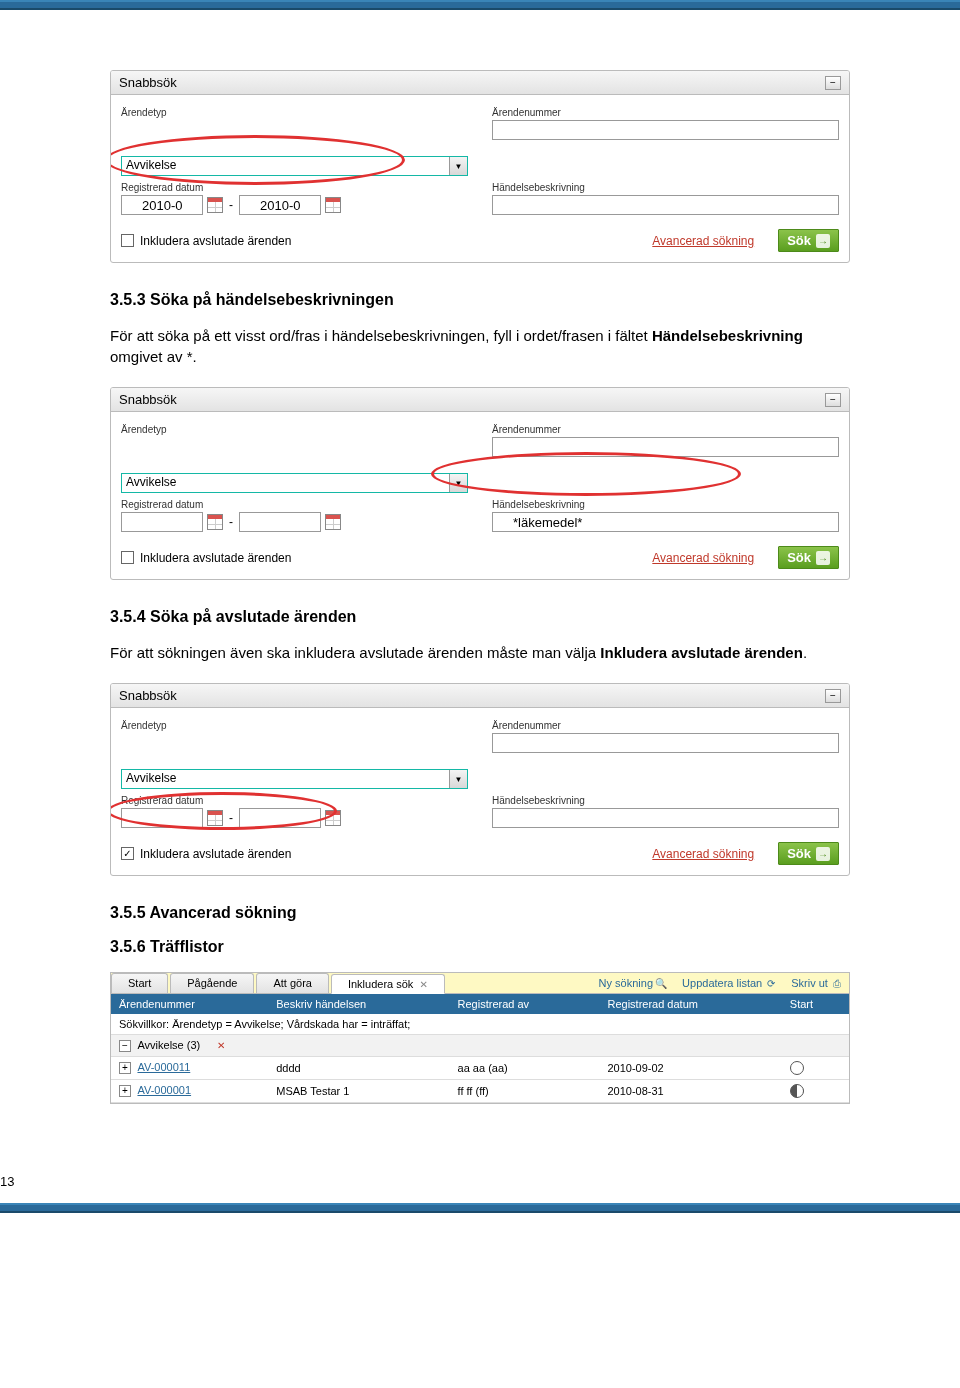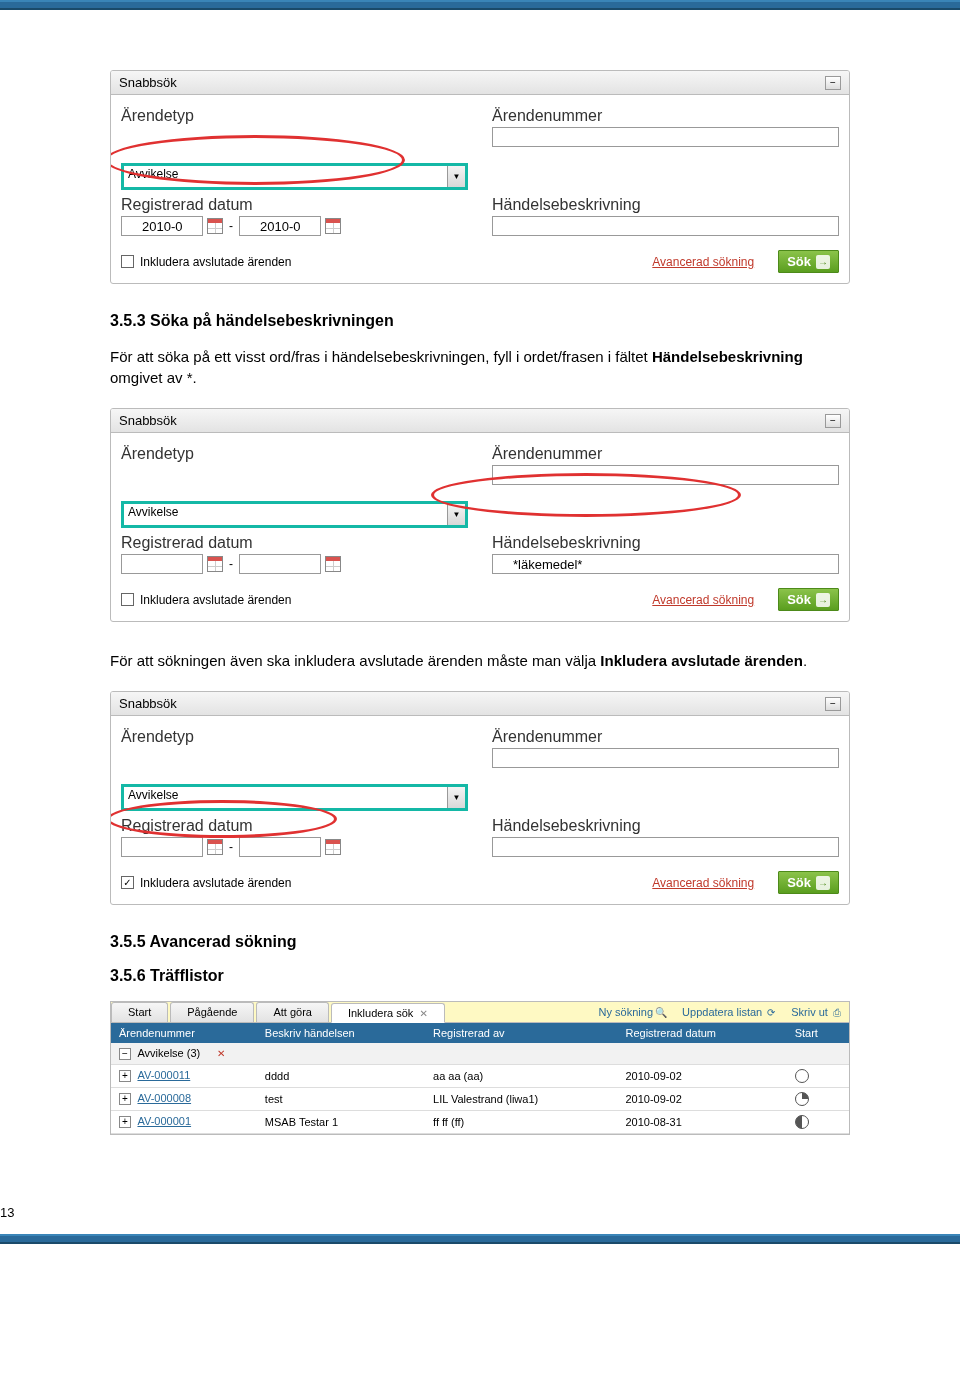--- a/index.html
+++ b/index.html
@@ -50,30 +50,30 @@
   }
   .row2 {
     display: flex;
     gap: 24px;
     margin-top: 6px;
   }
   .col {
     flex: 1;
   }
   .field-label {
-    font-size: 16px;
+    font-size: 10px;
     color: #333;
     margin-bottom: 2px;
     display: block;
   }
   .select-box {
     display: flex;
-    border: 3px solid #14b8a6;
-    background: #fff;
-    height: 27px;
+    border: 1px solid #14b8a6;
+    background: #fff;
+    height: 20px;
     align-items: stretch;
     margin-top: 38px;
   }
   .select-box .value {
     flex: 1;
     padding: 1px 4px;
     font-size: 12px;
   }
   .select-box .caret {
     width: 18px;
@@ -388,20 +388,21 @@
         <span class="adv-link">Avancerad sökning</span>
         <span class="sok-btn">
           <span>Sök</span>
           <span class="arrow">→</span>
         </span>
       </div>
     </div>
     <div class="circle-overlay" style="left:320px; top:64px; width:310px; height:44px;"></div>
   </div>
 
+  <div class="section-heading">3.5.4 Söka på avslutade ärenden</div>
   <div class="body-text">För att sökningen även ska inkludera avslutade ärenden måste man välja <b>Inkludera avslutade ärenden</b>.</div>
 
   <div class="panel rel">
     <div class="panel-header">
       <span>Snabbsök</span>
       <span class="collapse-btn">−</span>
     </div>
     <div class="panel-body">
       <div class="row2">
         <div class="col">
@@ -473,42 +474,38 @@
       <thead>
         <tr>
           <th>Ärendenummer</th>
           <th>Beskriv händelsen</th>
           <th>Registrerad av</th>
           <th>Registrerad datum</th>
           <th>Start</th>
         </tr>
       </thead>
       <tbody>
+        <tr>
+            <td colspan="5" class="sokvillkor"><span>Sökvillkor: Ärendetyp = Avvikelse; Vårdskada har = inträffat;</span></td>
+          </tr>
         <tr>
             <td colspan="5" class="group-row">
           <span class="expander">−</span>
           <span>Avvikelse (3)</span>
           <span class="mini-icon del-icon" style="margin-left:12px">✕</span>
         </td>
           </tr>
         <tr>
           <td><span class="expander">+</span> <span class="av-link">AV-000011</span></td>
           <td>dddd</td>
           <td>aa aa (aa)</td>
           <td>2010-09-02</td>
           <td><span class="status-circle"></span></td>
         </tr>
         <tr>
-          <td><span class="expander">+</span> <span class="av-link">AV-000008</span></td>
-          <td>test</td>
-          <td>LIL Valestrand (liwa1)</td>
-          <td>2010-09-02</td>
-          <td><span class="status-circle status-q"></span></td>
-        </tr>
-        <tr>
           <td><span class="expander">+</span> <span class="av-link">AV-000001</span></td>
           <td>MSAB Testar 1</td>
           <td>ff ff (ff)</td>
           <td>2010-08-31</td>
           <td><span class="status-circle status-half"></span></td>
         </tr>
       </tbody>
     </table>
   </div>
 

